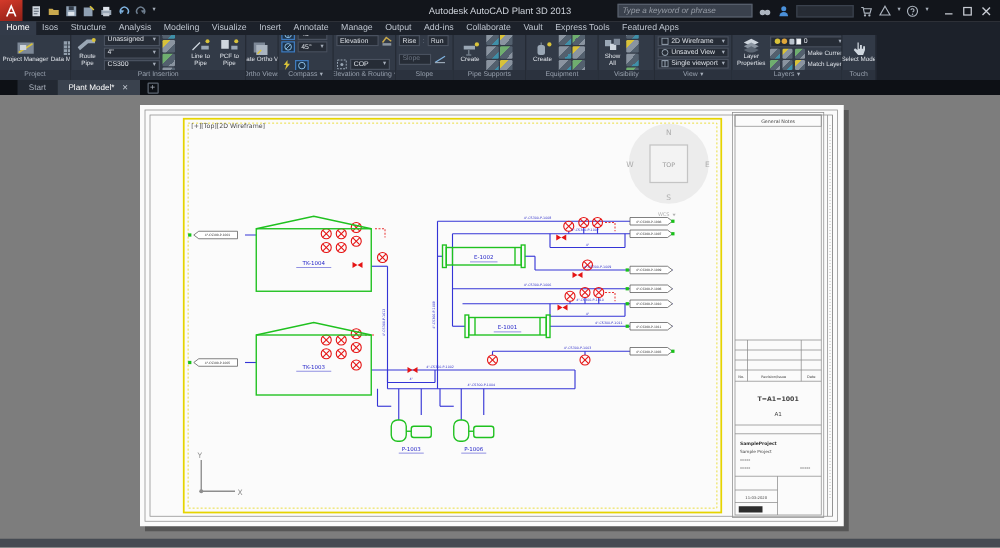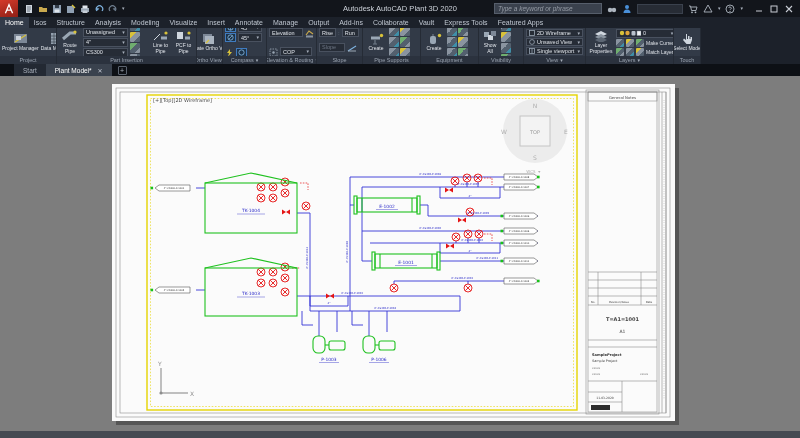--- a/index.html
+++ b/index.html
@@ -130,21 +130,21 @@
         </svg>
       </span>
     <span>
         <svg viewBox="0 0 10 10">
           <path d="M2,7 A3.2,3.2 0 1 1 7,7" stroke="#6f7f90" stroke-width="1.2" fill="none"></path>
           <path d="M8,4 l-1.6,2.6 l-1.8,-2.2" fill="#6f7f90"></path>
         </svg>
       </span>
     <span class="caret">▾</span>
   </div>
-  <div class="tb-title">Autodesk AutoCAD Plant 3D 2020</div>
+  <div class="tb-title">Autodesk AutoCAD Plant 3D 2013</div>
   <div class="tb-right">
     <div class="searchbox">
       <span>Type a keyword or phrase</span>
     </div>
     <span class="tbico">
         <svg viewBox="0 0 10 10">
           <circle cx="3" cy="6" r="2.2" fill="#aeb6c0"></circle>
           <circle cx="7" cy="6" r="2.2" fill="#aeb6c0"></circle>
           <rect x="4" y="4.6" width="2" height="1.6" fill="#aeb6c0"></rect>
         </svg>

